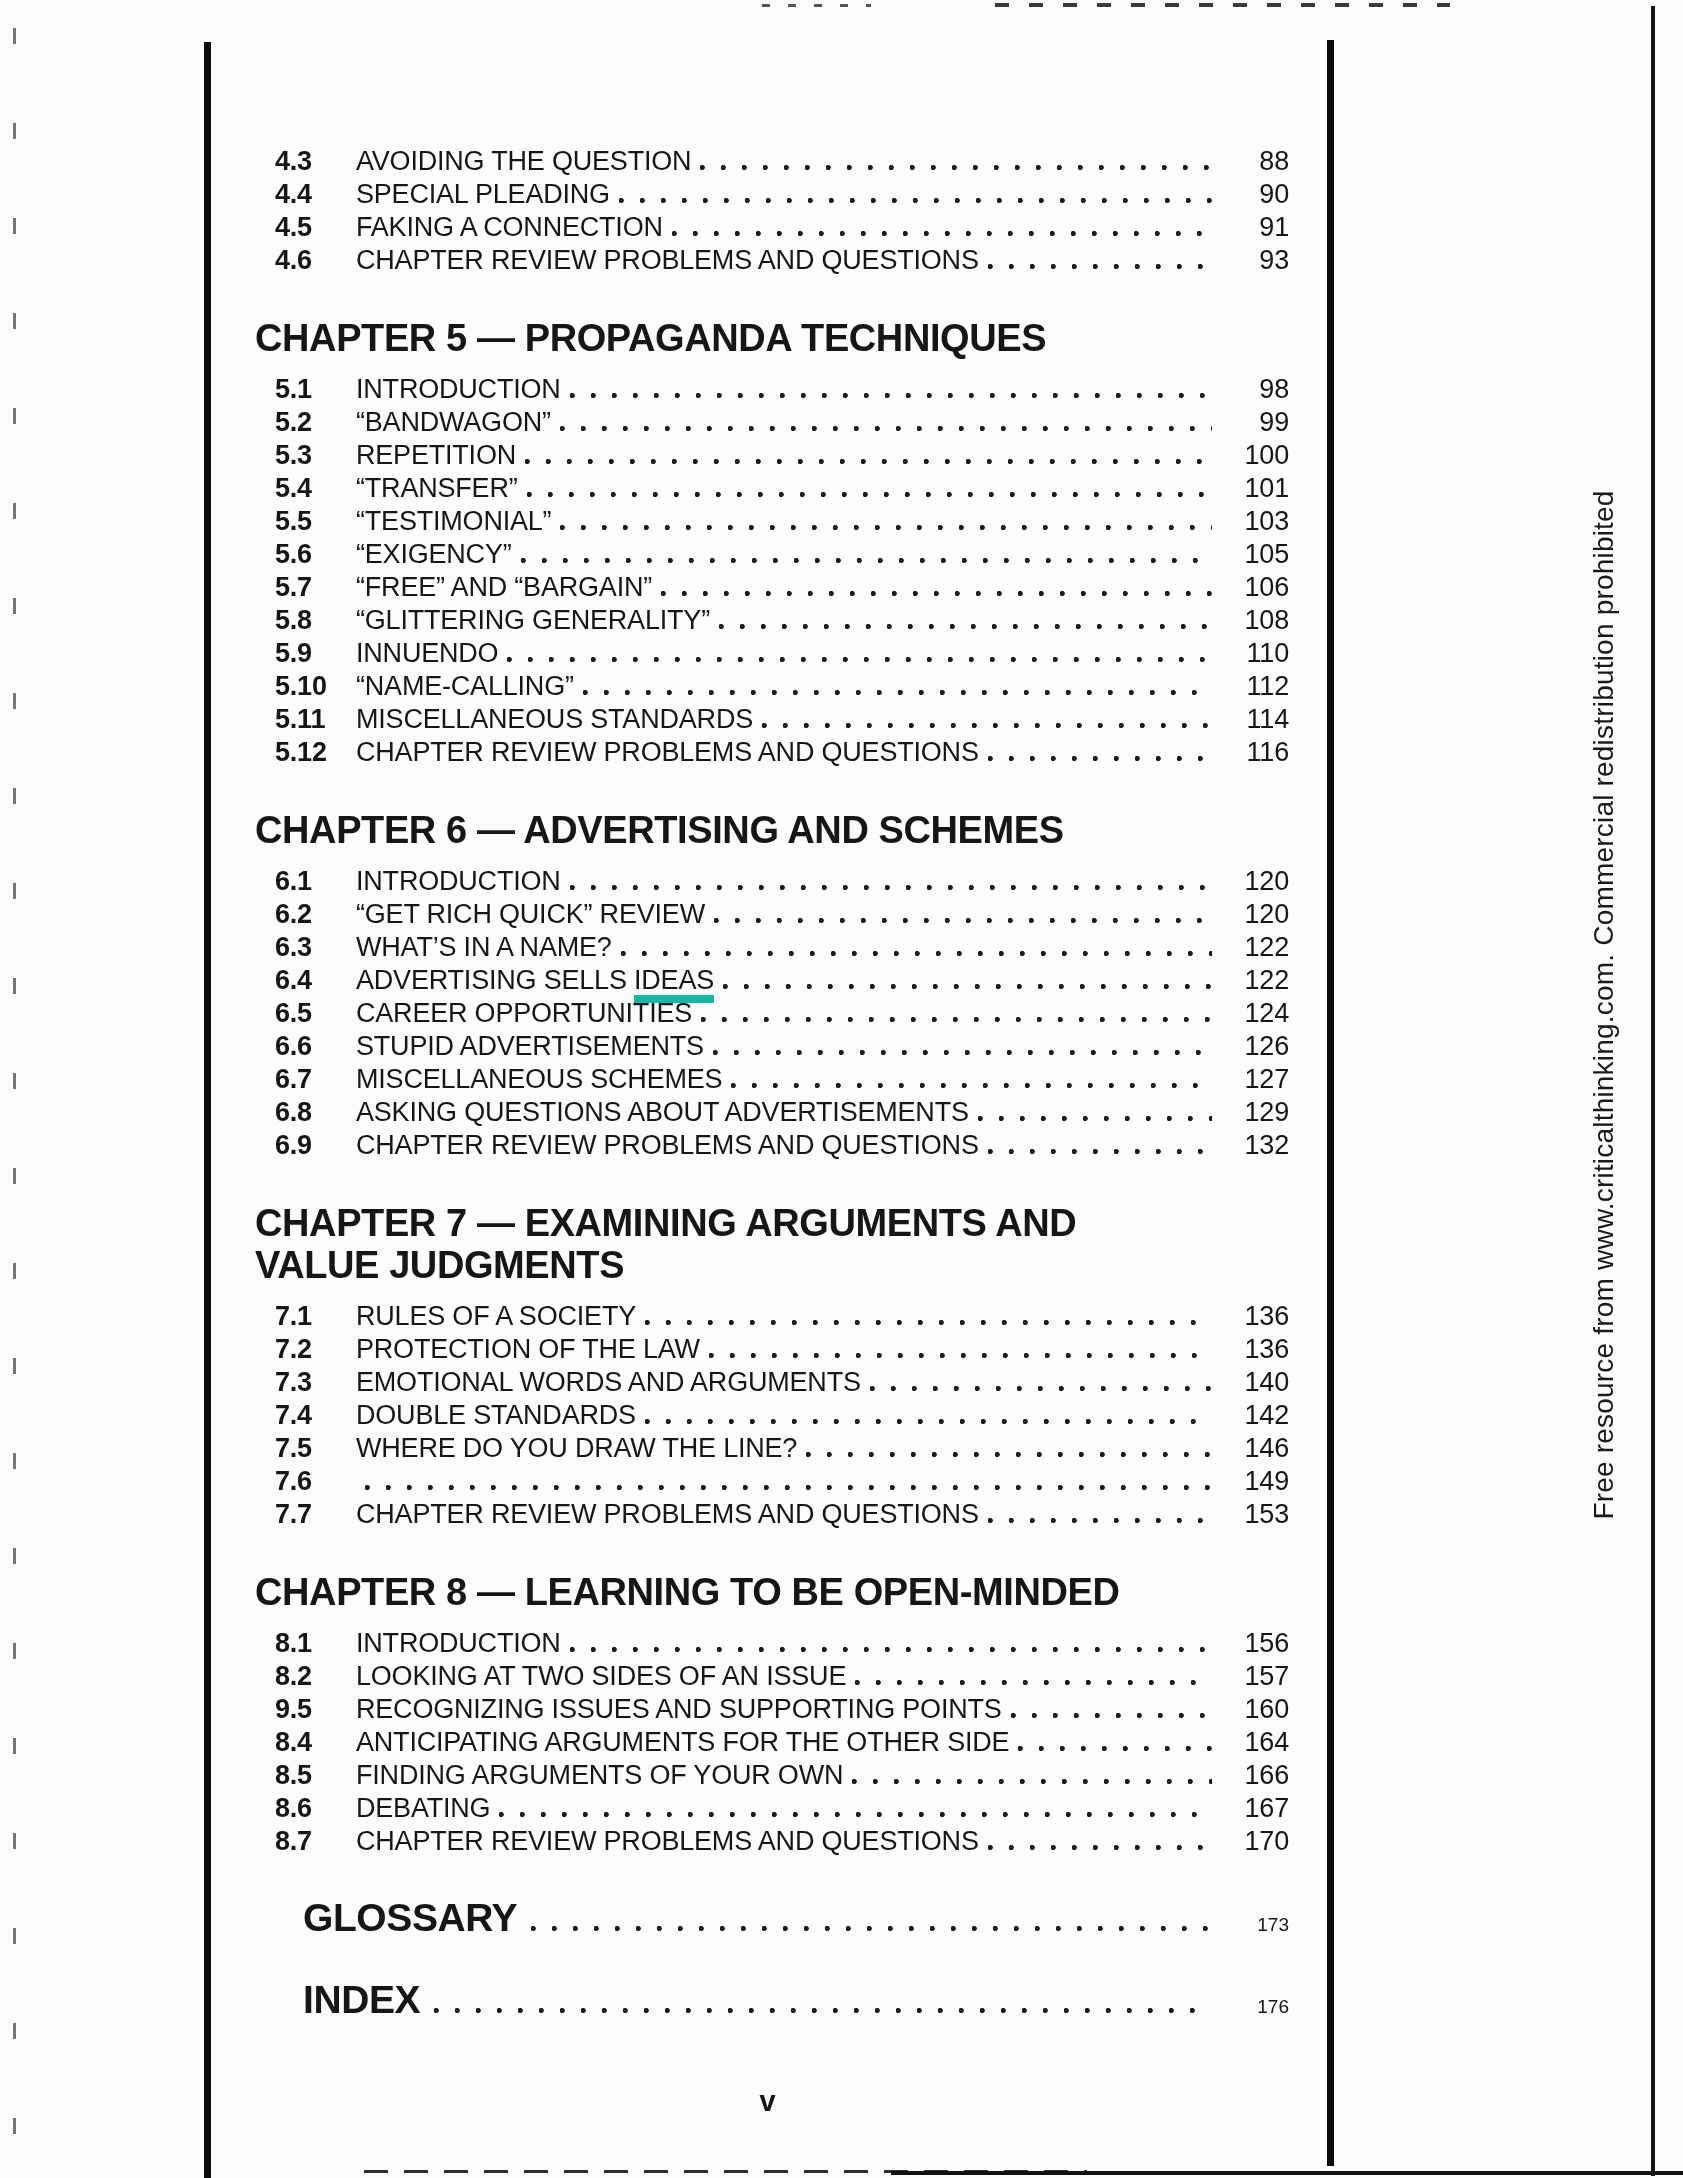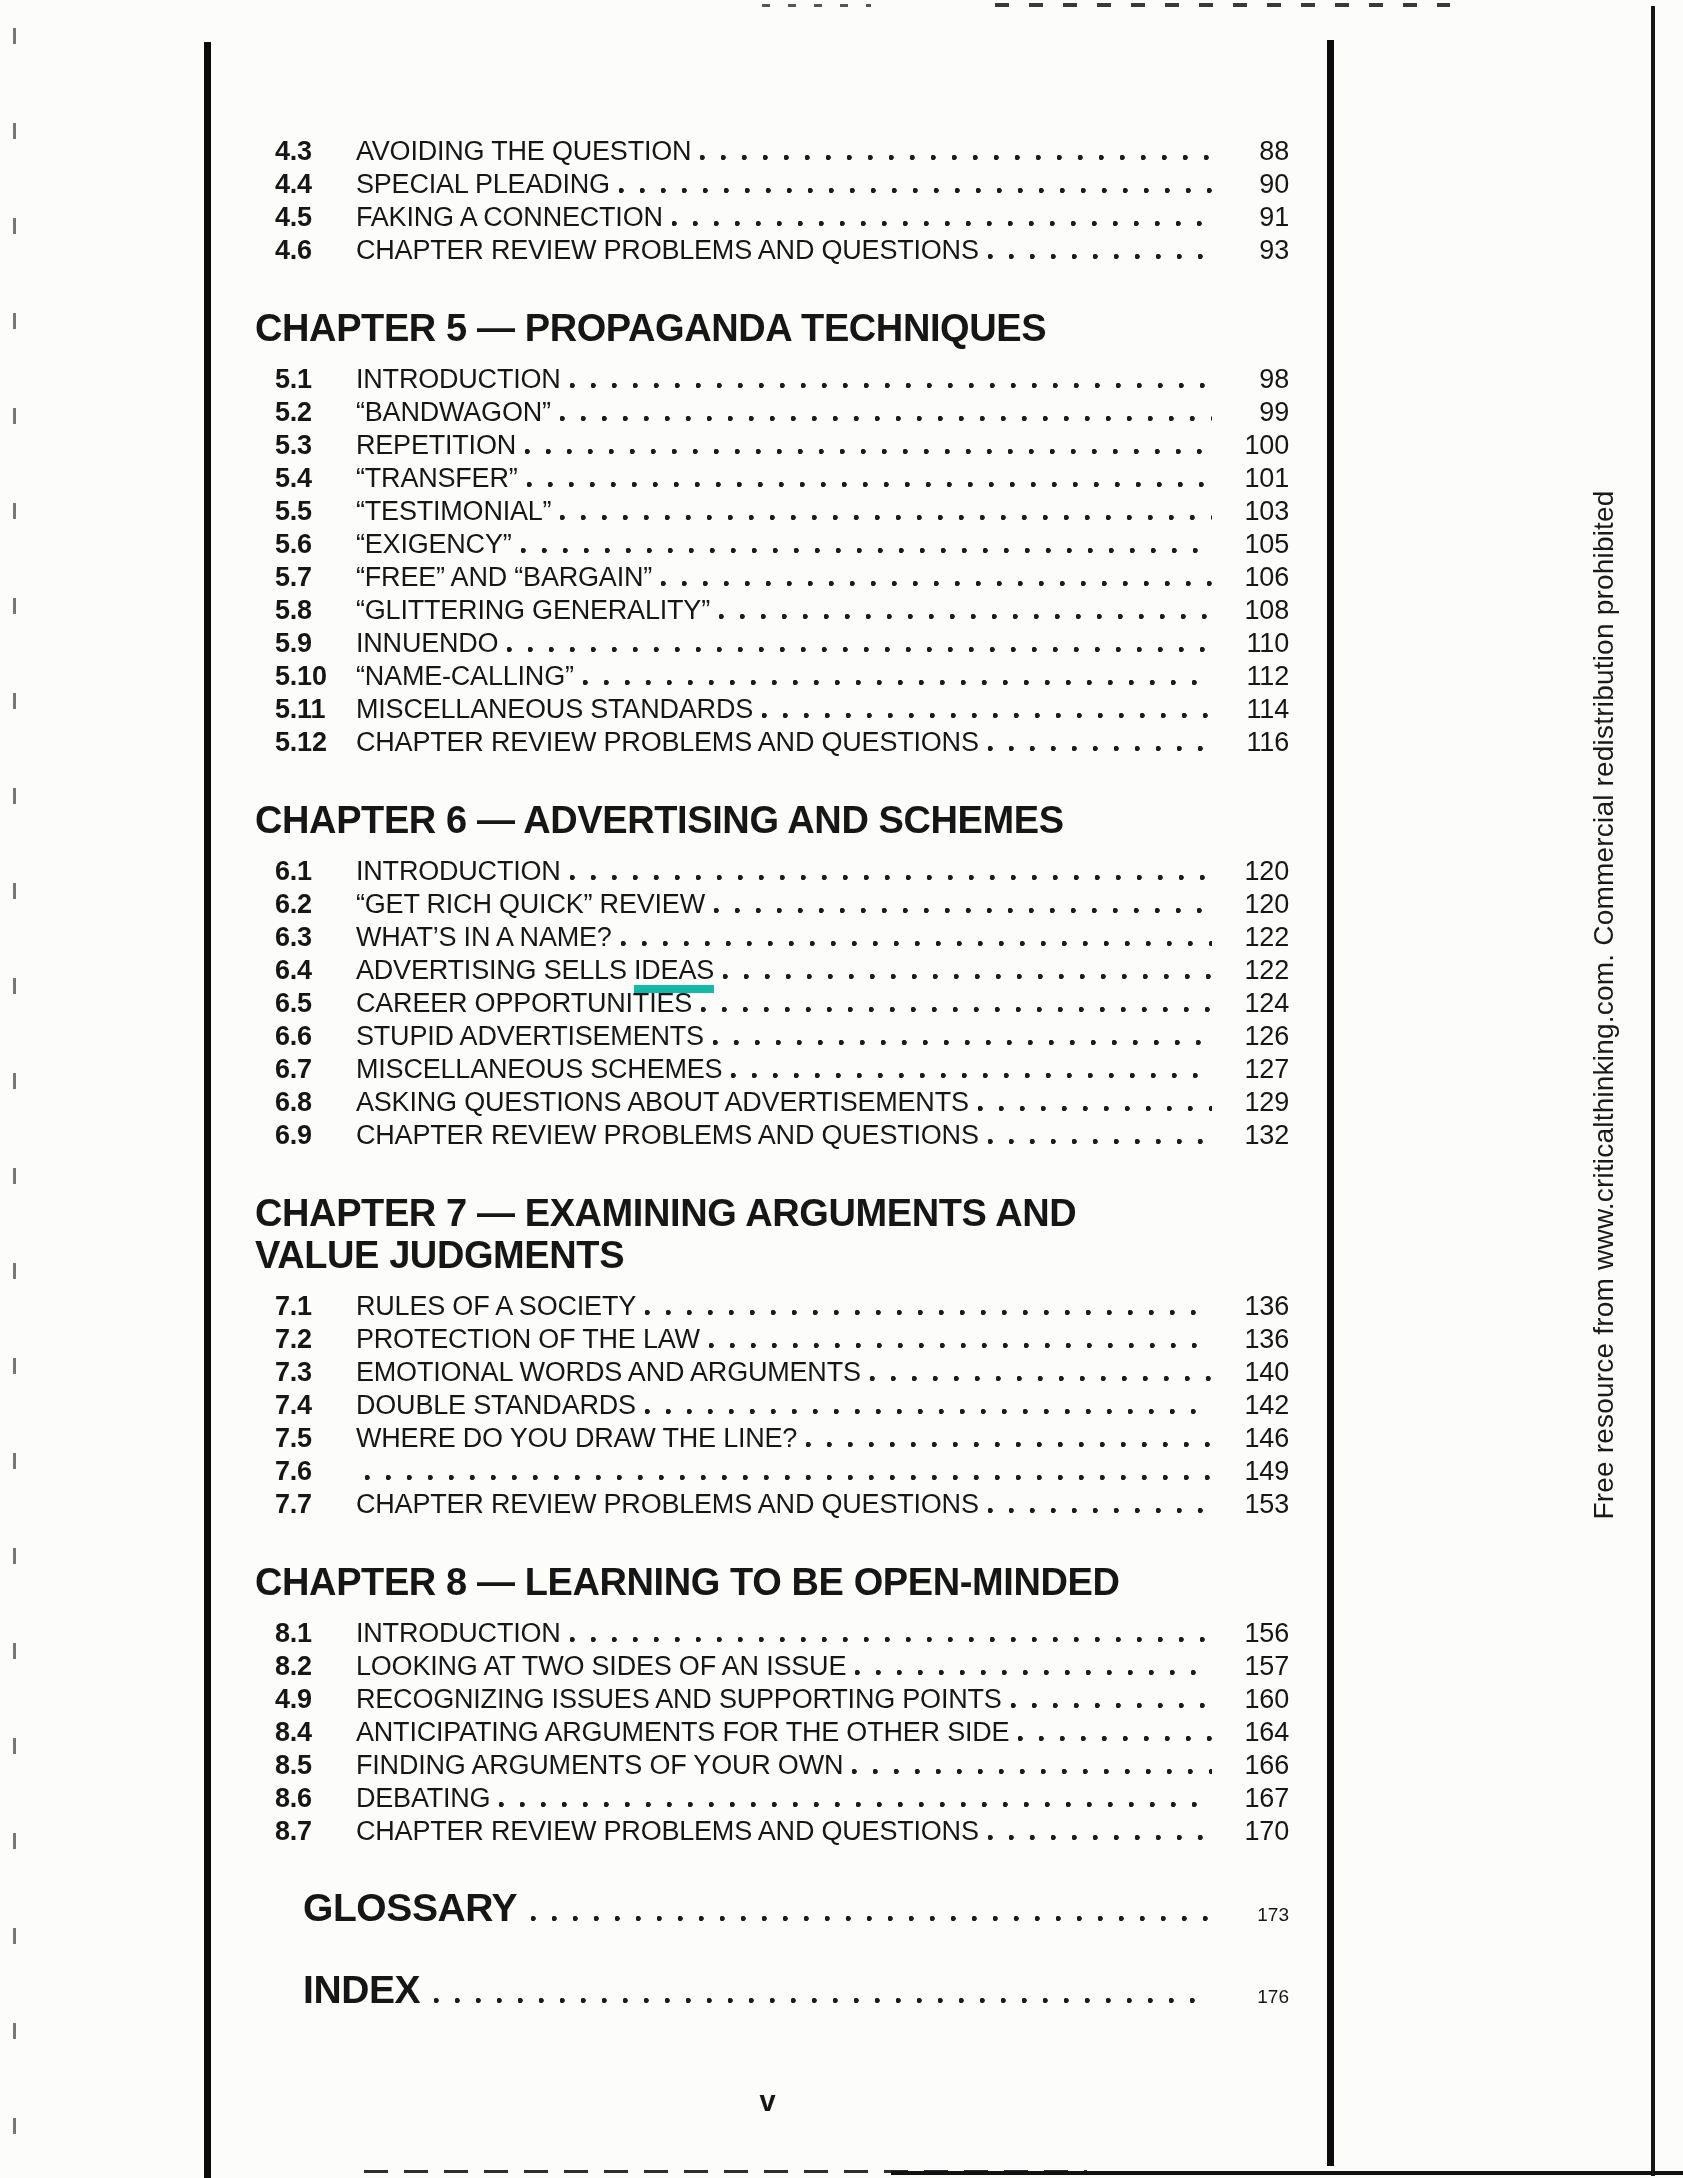--- a/index.html
+++ b/index.html
@@ -15,21 +15,21 @@
     background:repeating-linear-gradient(to right,#3a3a3a 0 14px,transparent 14px 34px);}
   .top-dashes-short{position:absolute;left:762px;top:4px;width:109px;height:3px;
     background:repeating-linear-gradient(to right,#555 0 8px,transparent 8px 26px);}
   .bottom-dashed{position:absolute;left:364px;top:2170px;width:723px;height:3px;
     background:repeating-linear-gradient(to right,#2e2e2e 0 24px,transparent 24px 40px);}
   .bottom-solid{position:absolute;left:891px;top:2171px;width:792px;height:4px;background:#111;}
   .left-edge-dashes{position:absolute;left:13px;top:28px;width:3px;height:2138px;opacity:.75;
     background:repeating-linear-gradient(to bottom,#4a4a4a 0 16px,transparent 16px 95px);}
 
   
-  .content{position:absolute;left:208px;top:6px;width:1119px;}
+  .content{position:absolute;left:208px;top:16px;width:1119px;}
   .rows{padding:0 38px 0 67px;}
   .rows.continued{margin-top:129px;}
   .toc-row{display:flex;align-items:baseline;line-height:33px;font-size:27px;letter-spacing:-0.2px;}
   .toc-num{flex:0 0 81px;font-weight:700;}
   .toc-title{white-space:nowrap;}
   .toc-title .u{border-bottom:8px solid #14b8a6;}
   .leader{flex:1 1 auto;height:24px;margin:0 12px 0 9px;
     background-image:radial-gradient(circle at 2.2px 2.5px,#1c1c1c 2.2px,transparent 3px);
     background-size:21px 5px;background-repeat:repeat-x;background-position:left bottom;}
   .toc-page{flex:0 0 65px;text-align:right;}
@@ -283,21 +283,21 @@
               <span class="leader"></span>
               <span class="toc-page">156</span>
             </div>
             <div class="toc-row">
               <span class="toc-num">8.2</span>
               <span class="toc-title">LOOKING AT TWO SIDES OF AN ISSUE</span>
               <span class="leader"></span>
               <span class="toc-page">157</span>
             </div>
             <div class="toc-row">
-              <span class="toc-num">4.9</span>
+              <span class="toc-num">9.5</span>
               <span class="toc-title">RECOGNIZING ISSUES AND SUPPORTING POINTS</span>
               <span class="leader"></span>
               <span class="toc-page">160</span>
             </div>
             <div class="toc-row">
               <span class="toc-num">8.4</span>
               <span class="toc-title">ANTICIPATING ARGUMENTS FOR THE OTHER SIDE</span>
               <span class="leader"></span>
               <span class="toc-page">164</span>
             </div>

